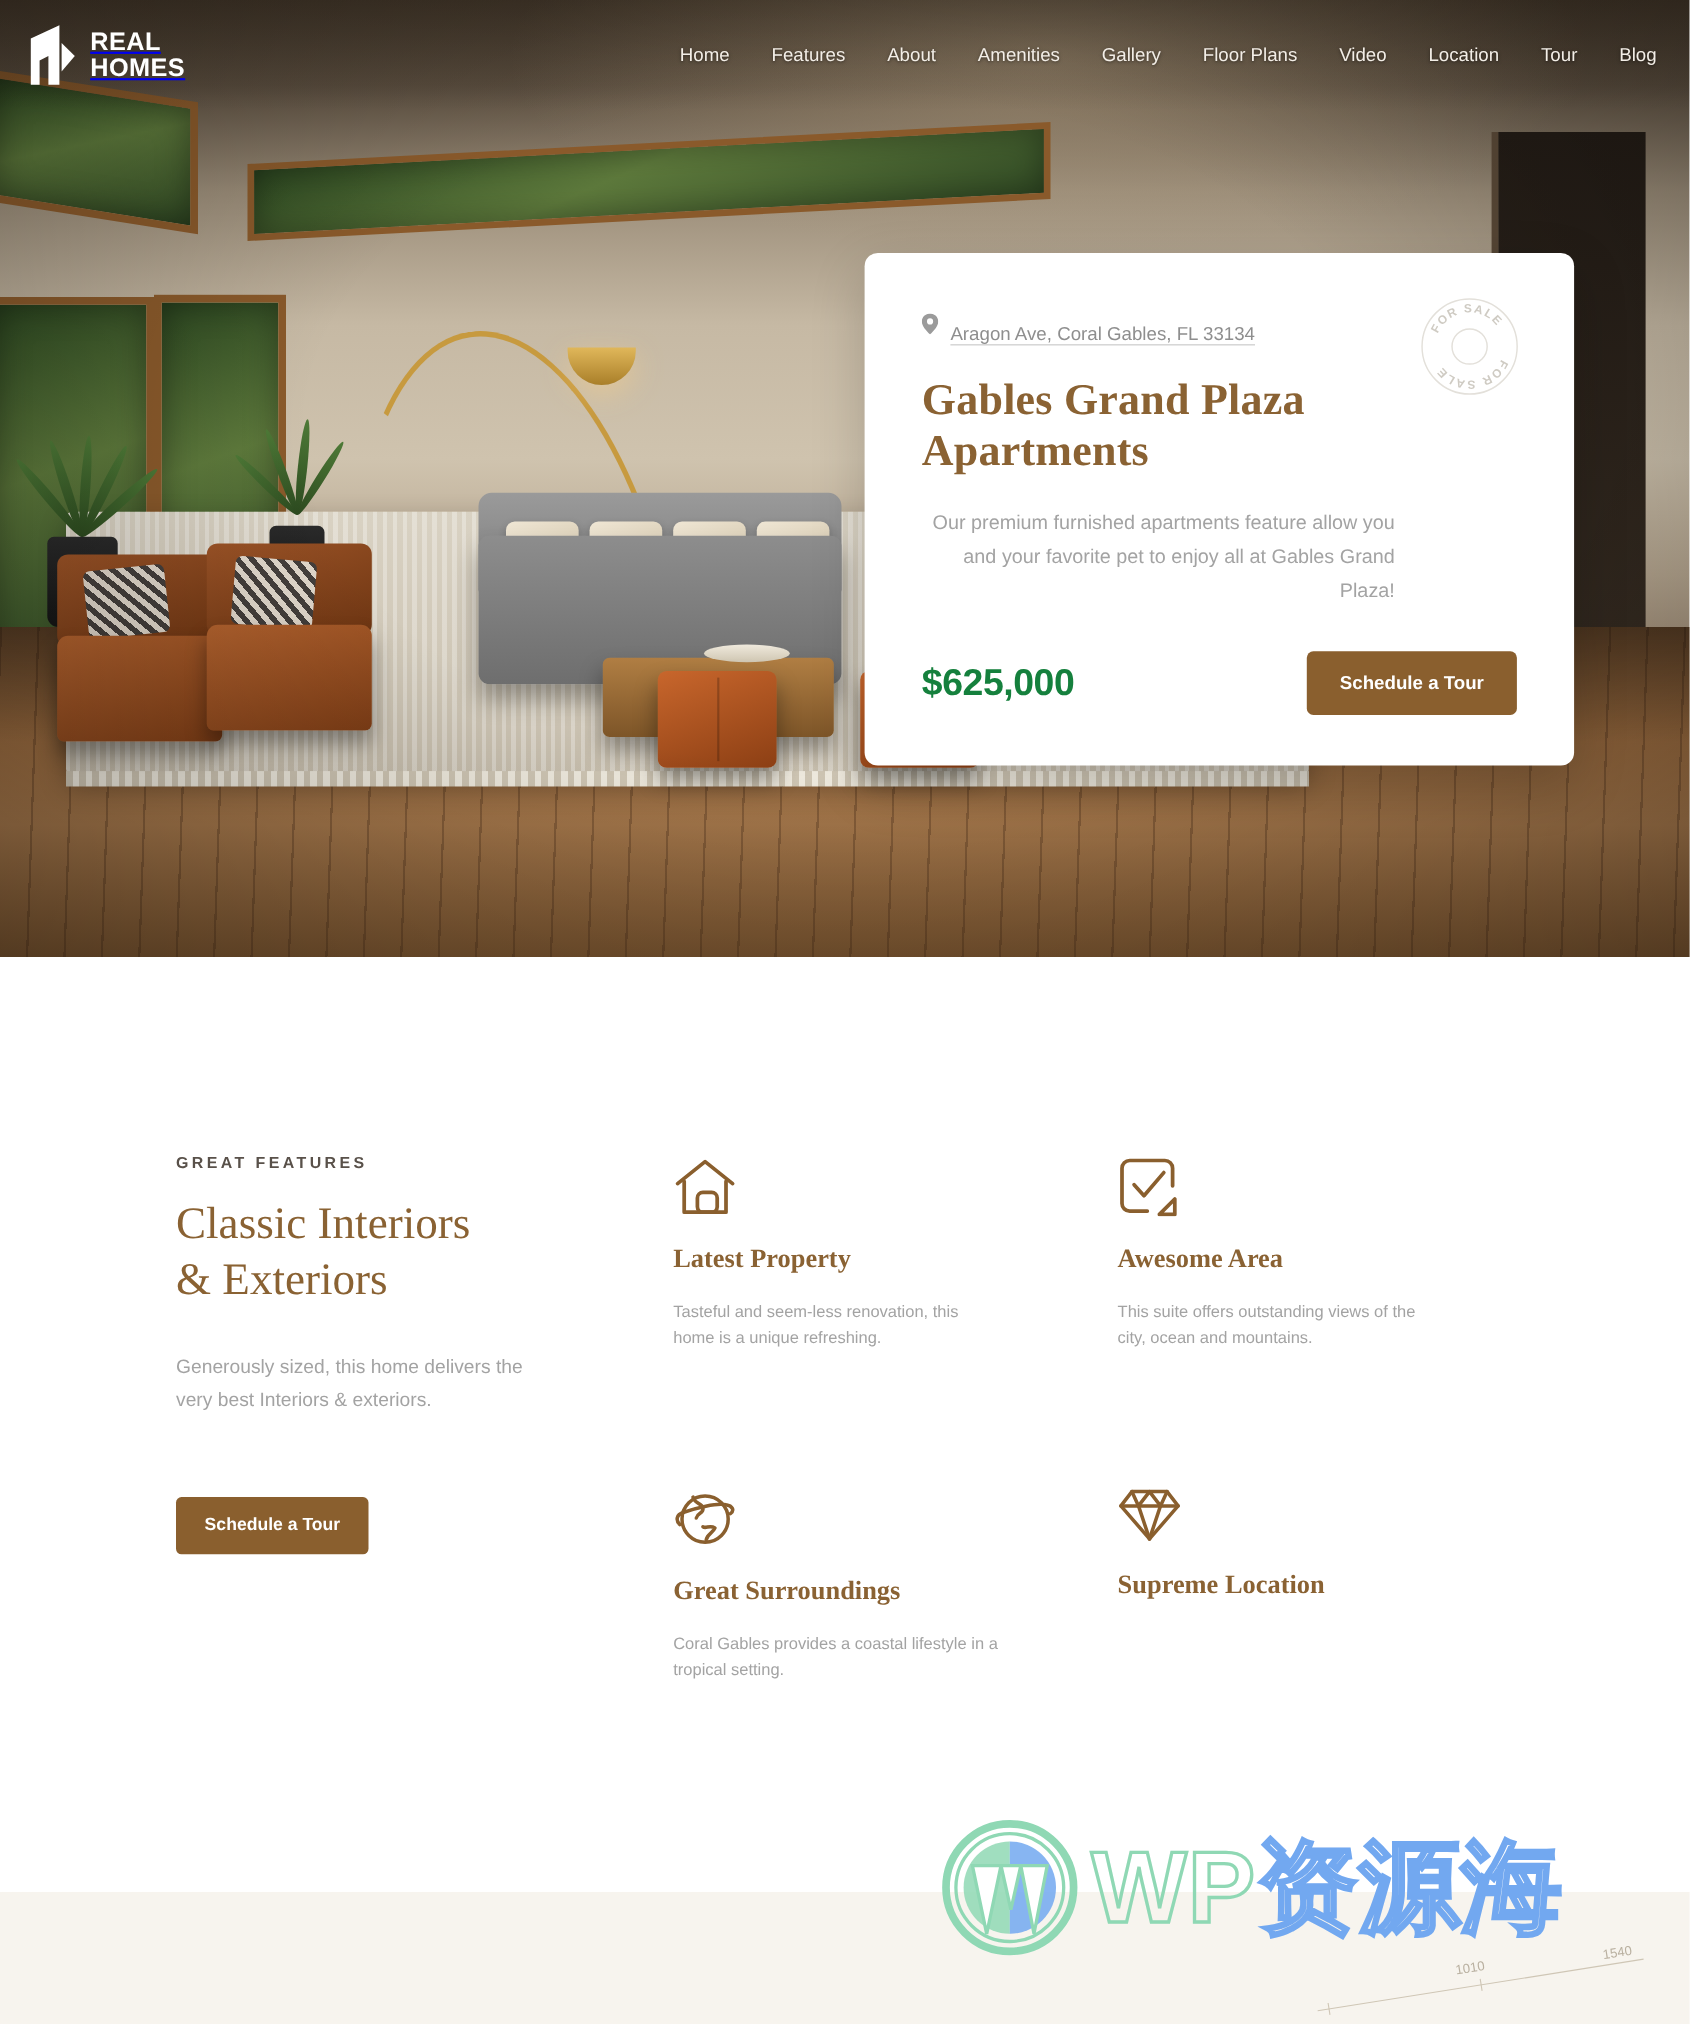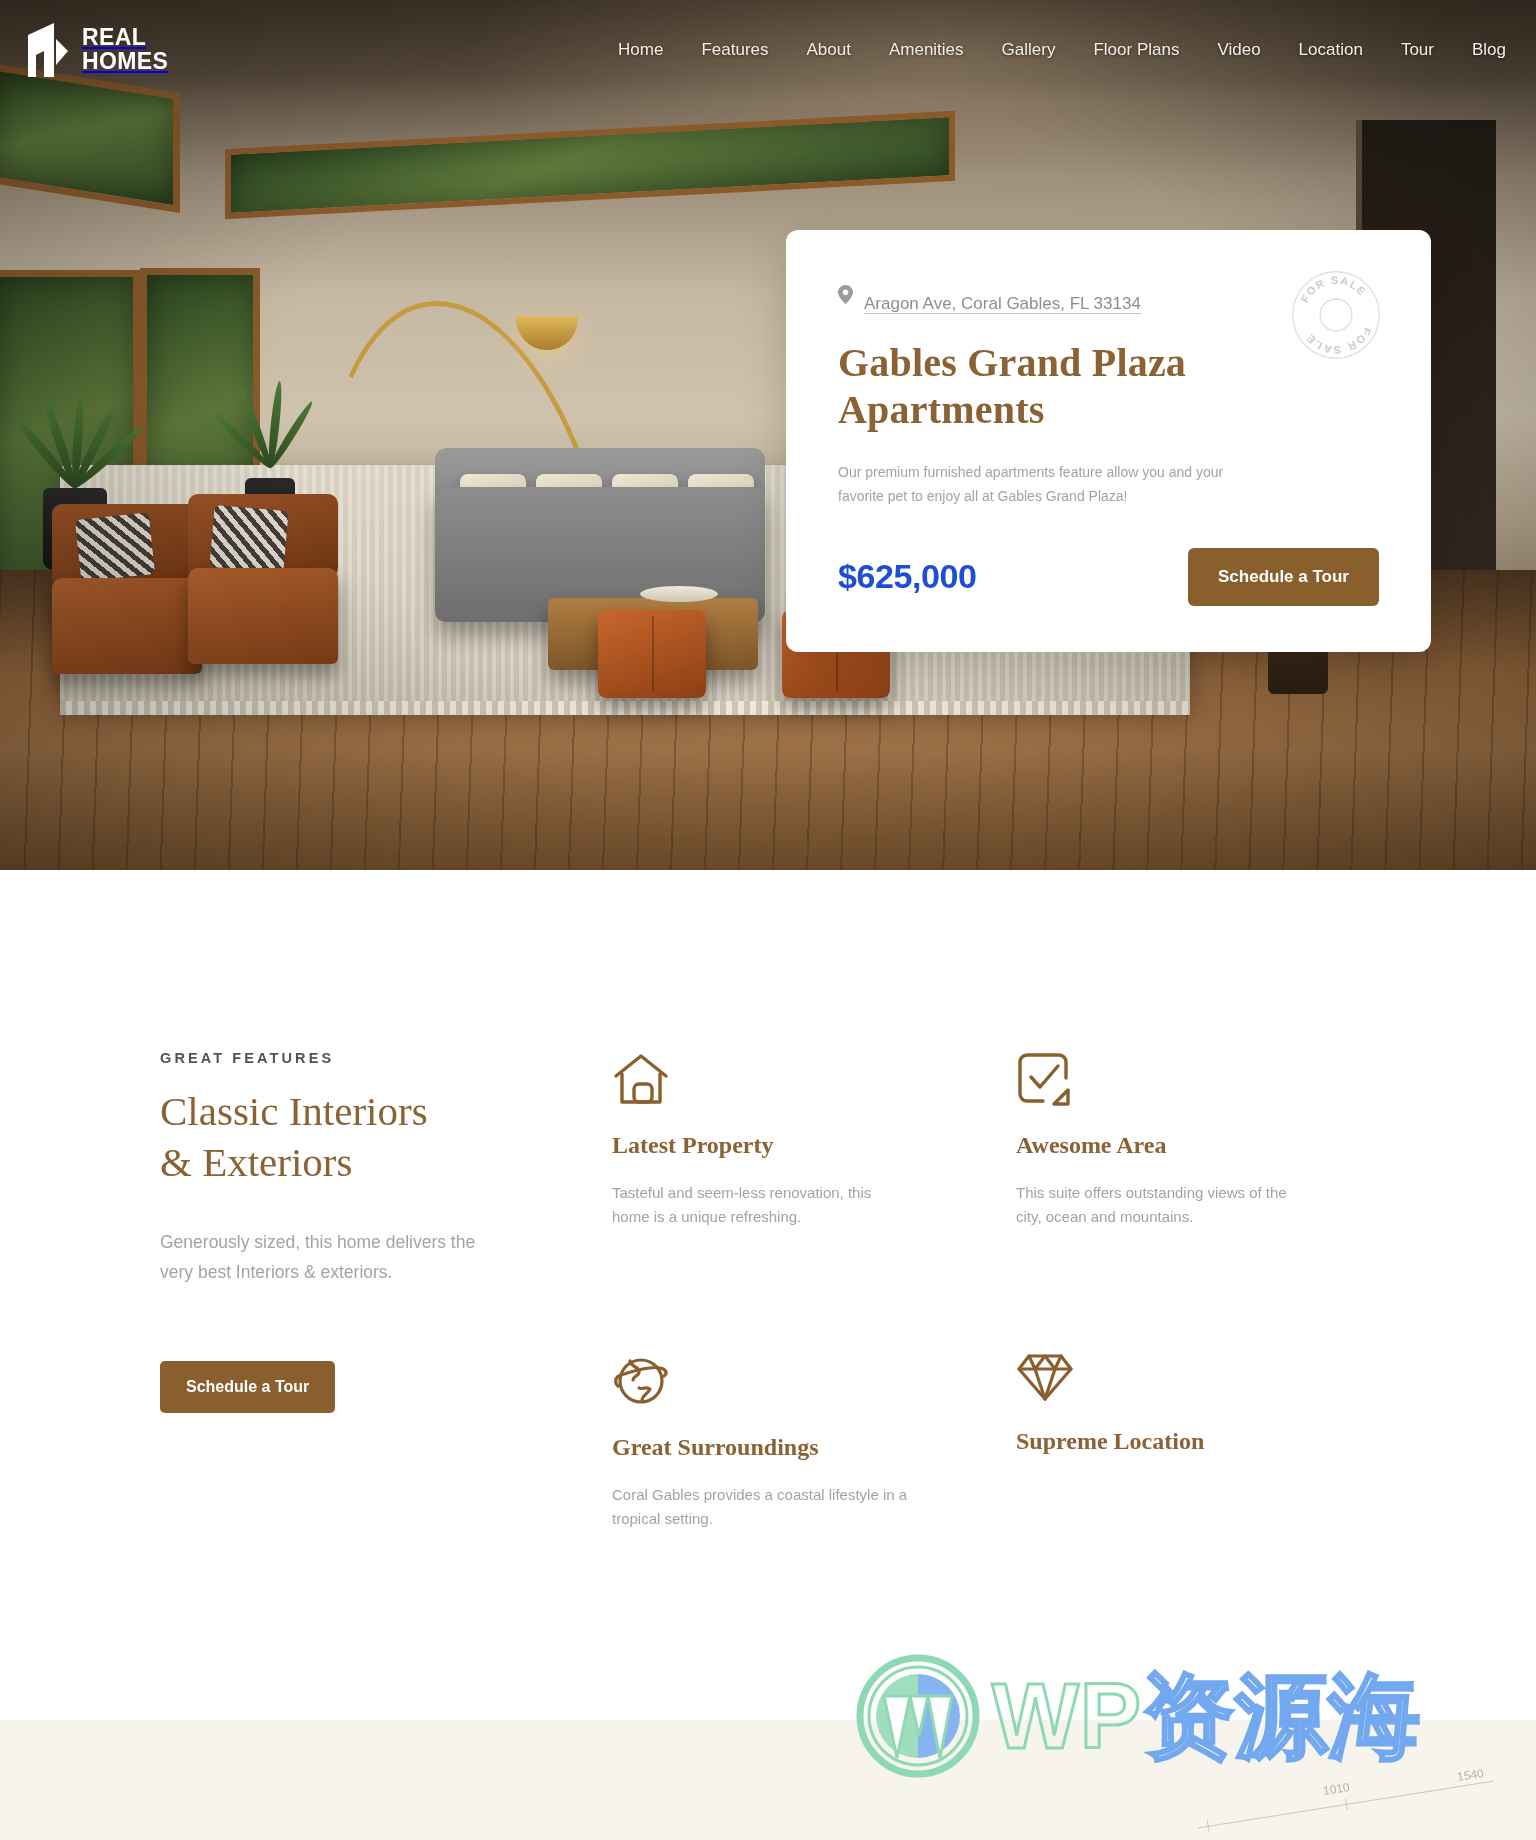--- a/index.html
+++ b/index.html
@@ -223,26 +223,26 @@
   .addr-link {
     font-size: 17px; color: #8e8e8e; text-decoration: underline;
     text-underline-offset: 4px; text-decoration-color: #c6c6c6; margin-top: 20px;
   }
   .prop-title {
     font-family: "Liberation Serif", serif;
     font-size: 40px; font-weight: 700; line-height: 1.17;
     color: #8a6233; letter-spacing: .2px; margin-bottom: 26px;
   }
   .prop-desc {
-    font-size: 14px; line-height: 1.72; color: #a3a3a3;
-    max-width: 430px; margin-bottom: 40px;
+    font-size: 18px; line-height: 1.72; color: #a3a3a3;
+    max-width: 430px; margin-bottom: 40px; text-align: right;
   }
   .prop-foot { display: flex; align-items: center; }
   .prop-price {
-    font-size: 34px; font-weight: 700; color: #1d4ed8; letter-spacing: -.4px;
+    font-size: 34px; font-weight: 700; color: #15803d; letter-spacing: -.4px;
   }
   .btn-tour {
     margin-left: auto; background: #8a5f2e; color: #fff;
     font-size: 17px; font-weight: 700; border: none; border-radius: 6px;
     padding: 19px 30px; cursor: pointer; white-space: nowrap;
   }
   .for-sale-badge {
     position: absolute; right: 48px; top: 38px;
     width: 94px; height: 94px;
   }

